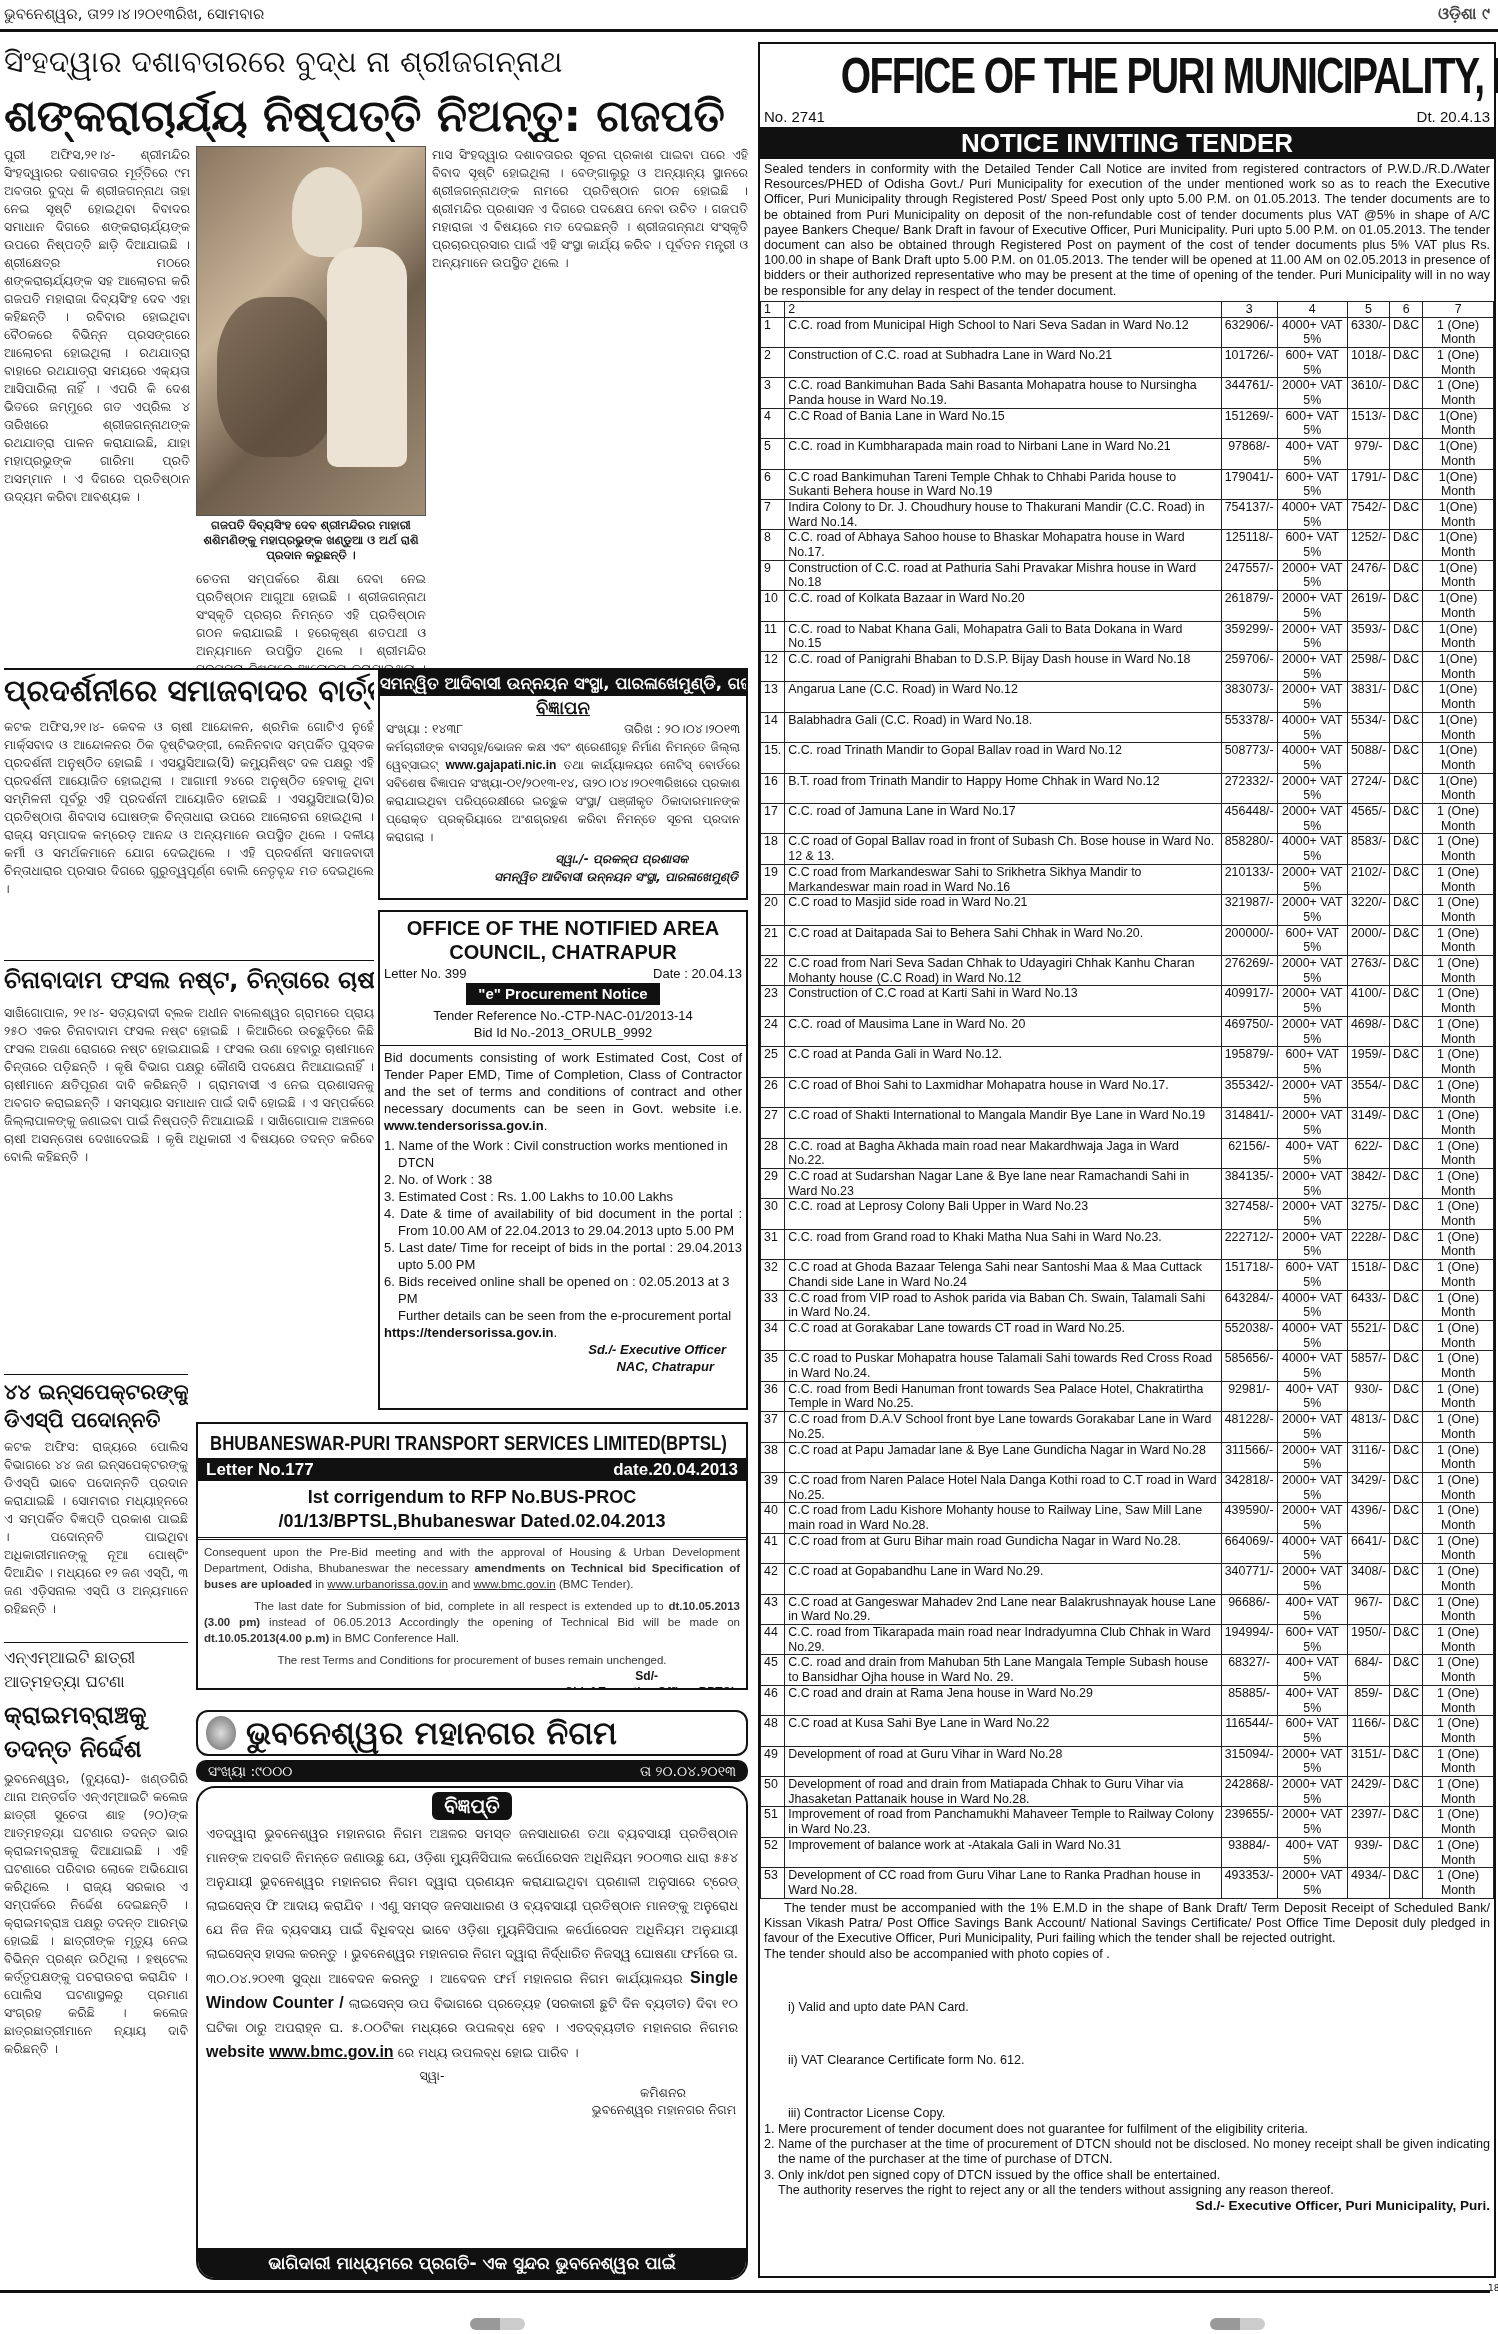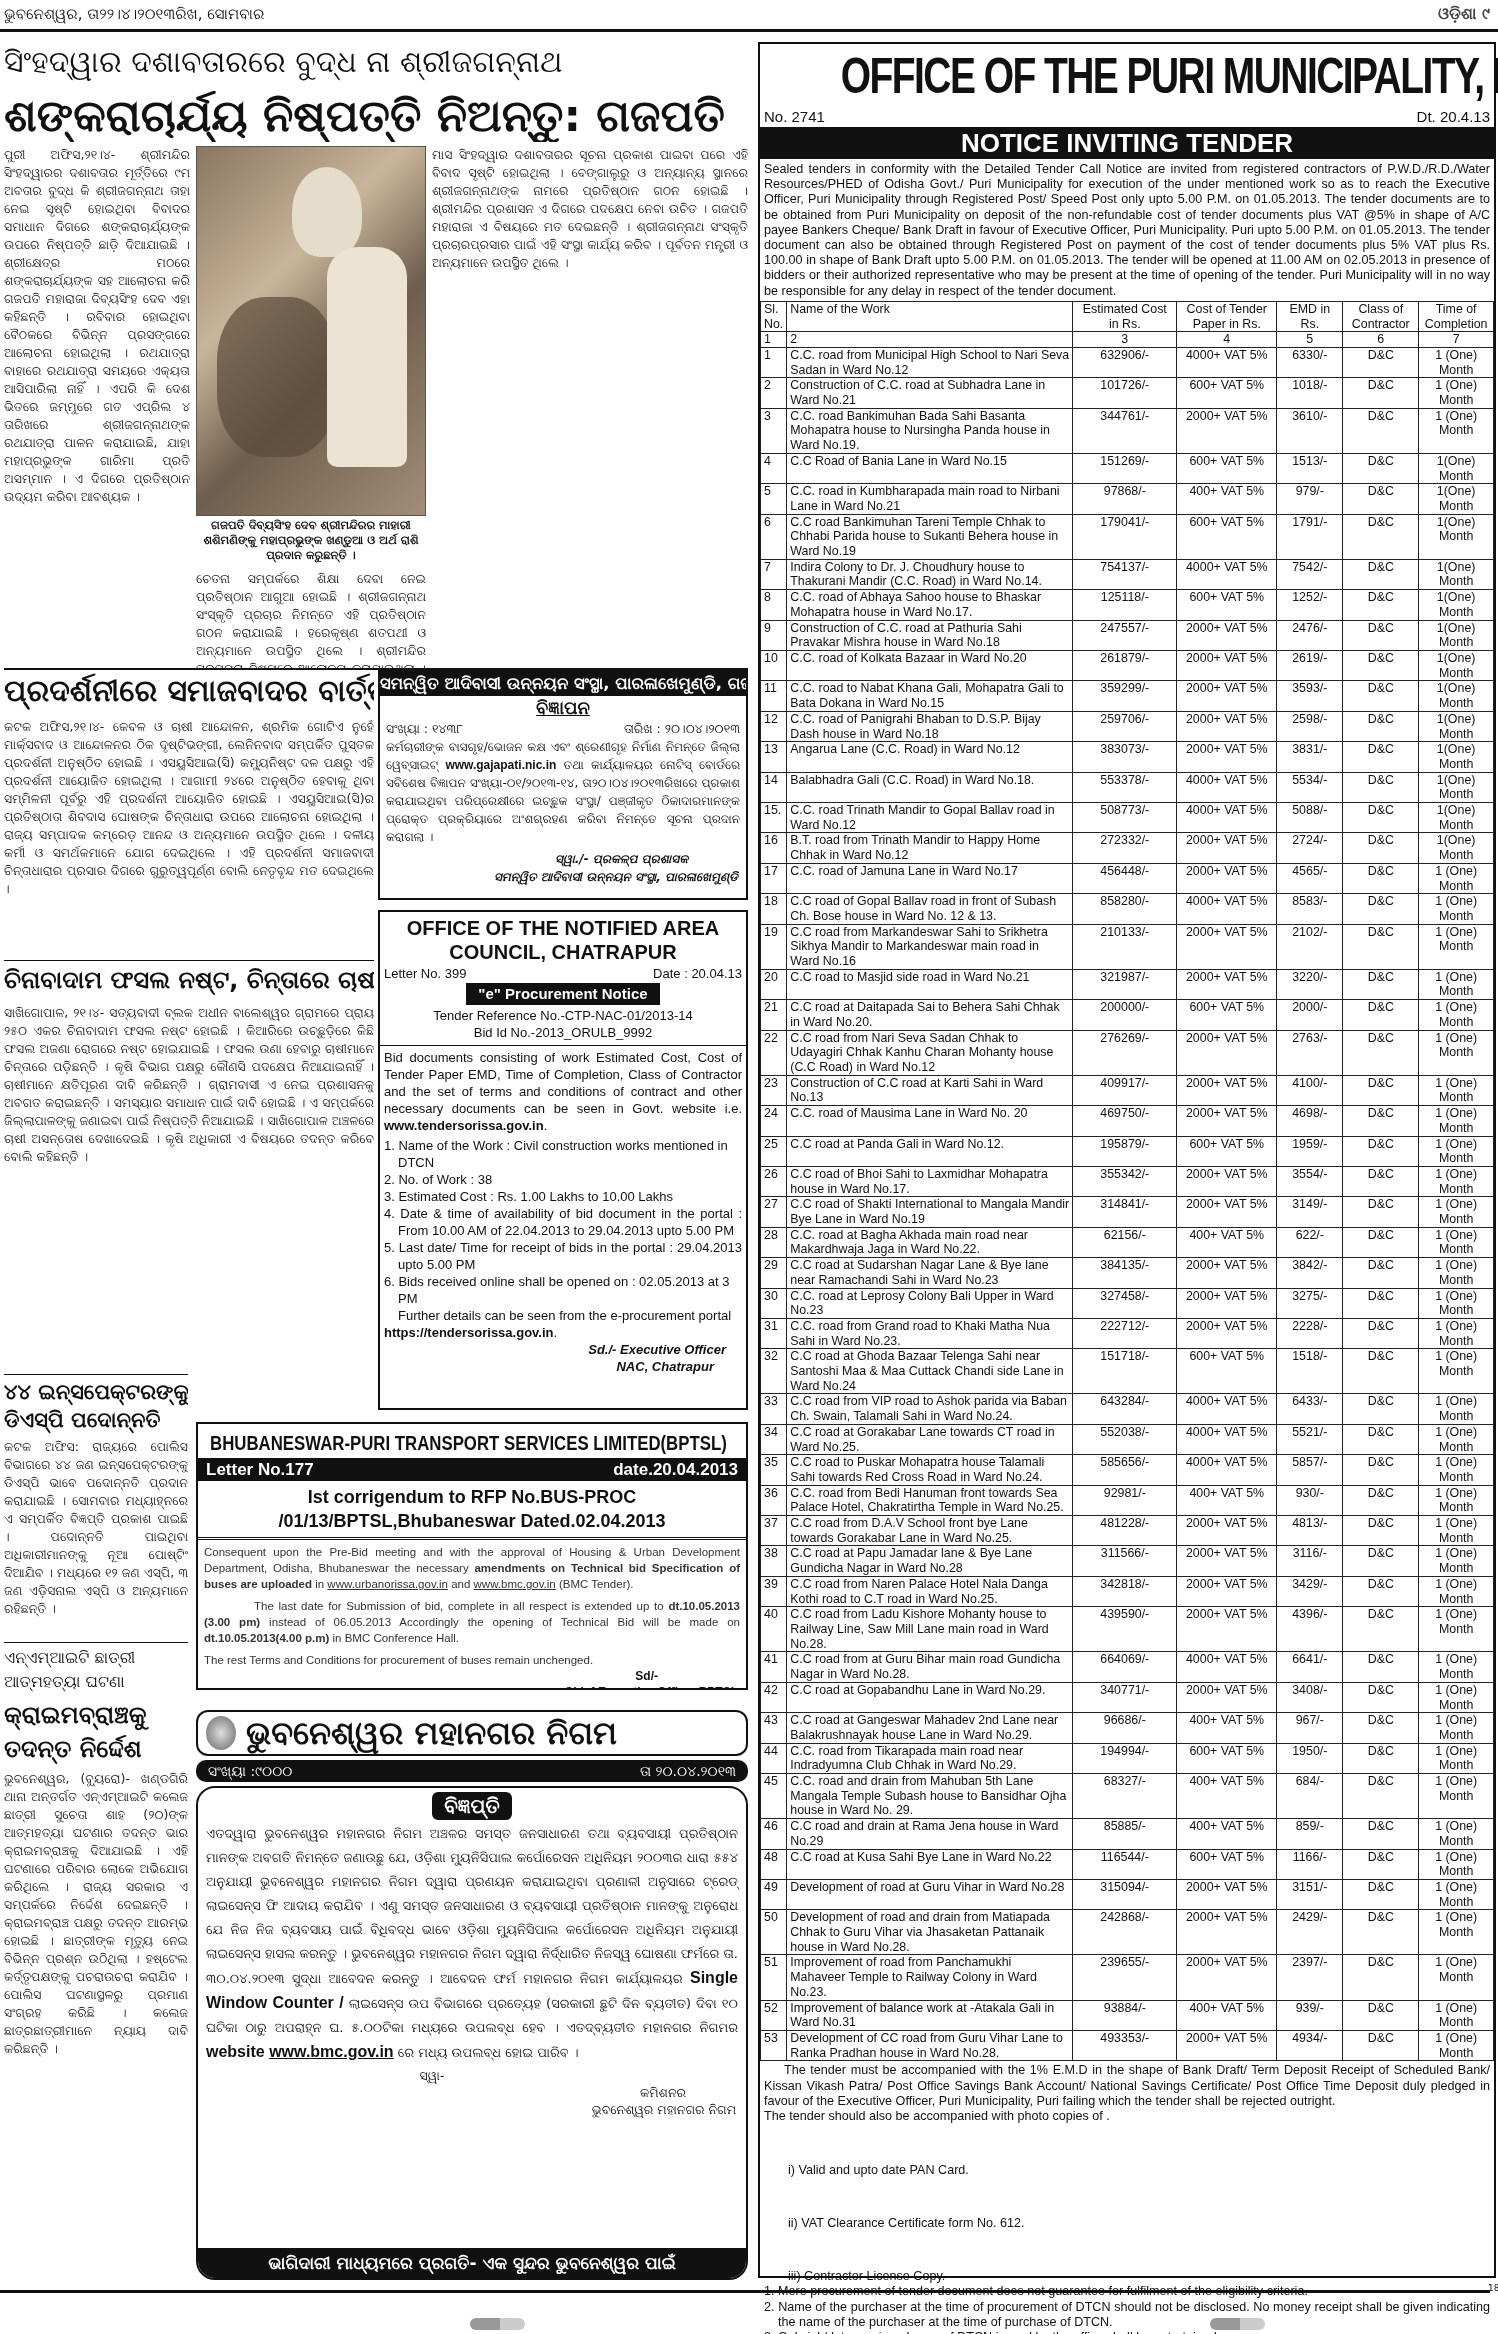--- a/index.html
+++ b/index.html
@@ -146,21 +146,21 @@
     <div class="ad-black" style="display:flex; justify-content:space-between; padding:0 8px; font-size:17px; font-weight:bold; line-height:22px;">
       <span>Letter No.177</span>
       <span>date.20.04.2013</span>
     </div>
     <div style="text-align:center; font-size:18px; font-weight:bold; line-height:24px; margin-top:4px; border-bottom:3px double #111; padding-bottom:4px;">
       <div>Ist corrigendum to  RFP No.BUS-PROC</div>
       <div>/01/13/BPTSL,Bhubaneswar Dated.02.04.2013</div>
     </div>
     <div style="padding:4px 6px 0 6px; font-size:11.5px; line-height:16px; text-align:justify; color:#333;"><span>Consequent upon the Pre-Bid meeting and with the approval of Housing &amp; Urban Development Department, Odisha, Bhubaneswar the necessary </span><b>amendments on Technical bid Specification of buses are uploaded</b><span> in </span><u>www.urbanorissa.gov.in</u><span> and </span><u>www.bmc.gov.in</u><span> (BMC Tender).</span></div>
     <div style="padding:6px 6px 0 6px; font-size:11.5px; line-height:16px; text-align:justify; text-indent:50px; color:#333;"><span>The last date for Submission of bid, complete in all respect is extended up to </span><b>dt.10.05.2013 (3.00 pm)</b><span> instead of 06.05.2013 Accordingly the opening of Technical Bid will be made on </span><b>dt.10.05.2013(4.00 p.m)</b><span> in BMC Conference Hall.</span></div>
-    <div style="padding:6px 6px 0 6px; font-size:11.5px; line-height:16px; color:#333;">The rest  Terms and Conditions for procurement of buses remain unchenged.</div>
+    <div style="padding:6px 6px 0 6px; font-size:11.5px; line-height:16px; text-align:center; color:#333;">The rest  Terms and Conditions for procurement of buses remain unchenged.</div>
     <div style="text-align:right; padding-right:8px; font-size:12px; font-weight:bold; line-height:16px;">
       <div style="padding-right:80px;">Sd/-</div>
       <div>Chief Executive Officer,BPTSL</div>
     </div>
   </div>
 
   <div style="position:absolute; left:196px; top:1676px; width:552px; height:590px;">
     <div style="border:2px solid #111; border-radius:12px; height:46px; display:flex; align-items:center; padding-left:8px;">
       <span style="display:inline-block; width:30px; height:34px; border-radius:50%; background:radial-gradient(#ddd,#666); margin-right:10px;"></span>
       <span style="font-size:32px; font-weight:bold; white-space:nowrap;">ଭୁବନେଶ୍ୱର ମହାନଗର ନିଗମ</span>
@@ -186,29 +186,20 @@
   <div class="ptitle">OFFICE OF THE PURI MUNICIPALITY, PURI</div>
   <div class="pmeta">
     <span>No. 2741</span>
     <span>Dt. 20.4.13</span>
   </div>
   <div class="pbanner">NOTICE INVITING TENDER</div>
   <div class="pintro">Sealed tenders in conformity with the Detailed Tender Call Notice are invited from registered contractors of P.W.D./R.D./Water Resources/PHED of Odisha Govt./ Puri Municipality for execution of the under mentioned work so as to reach the Executive Officer, Puri Municipality through Registered Post/ Speed Post only upto 5.00 P.M. on 01.05.2013. The tender documents are to be obtained from Puri Municipality on deposit of the non-refundable cost of tender documents plus VAT @5% in shape of A/C payee Bankers Cheque/ Bank Draft in favour of Executive Officer, Puri Municipality. Puri upto 5.00 P.M. on 01.05.2013.  The tender document can also be obtained through Registered Post on payment of the cost of tender documents plus 5% VAT plus Rs. 100.00 in shape of Bank Draft upto 5.00 P.M. on 01.05.2013. The tender will be opened at 11.00 AM on 02.05.2013 in presence of bidders or their authorized representative who may be present at the time of opening of the tender. Puri Municipality will in no way be responsible for any delay in respect of the tender document.</div>
 
   <table class="tender">
     <thead>
-      <tr>
-        <th class="l" style="width:22px;">Sl. No.</th>
-        <th class="l" style="width:286px;">Name of the Work</th>
-        <th style="width:104px;">Estimated Cost in Rs.</th>
-        <th style="width:100px;">Cost of Tender Paper in Rs.</th>
-        <th style="width:66px;">EMD in Rs.</th>
-        <th style="width:76px;">Class of Contractor</th>
-        <th>Time of Completion</th>
-      </tr>
       <tr>
         <th class="l">1</th>
         <th class="l">2</th>
         <th>3</th>
         <th>4</th>
         <th>5</th>
         <th>6</th>
         <th>7</th>
       </tr>
     </thead>

